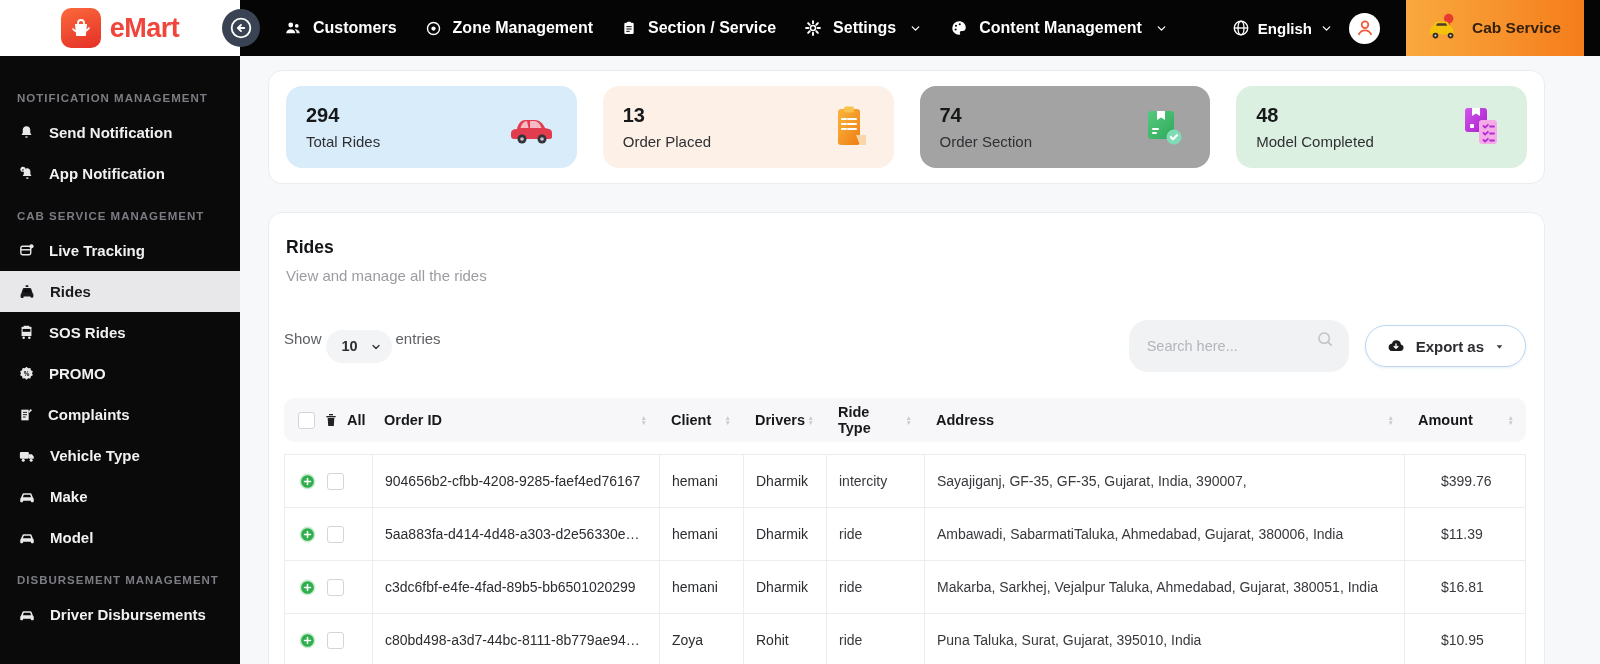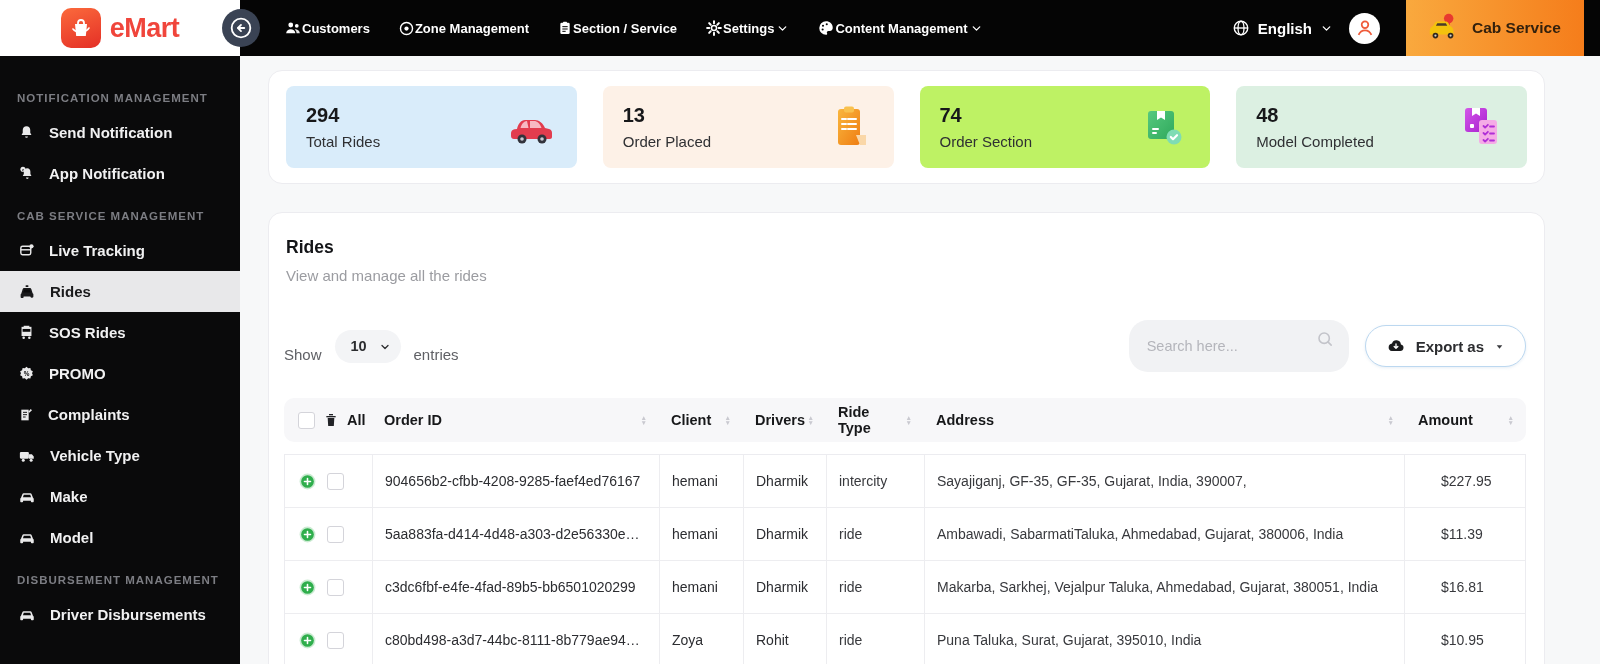--- a/index.html
+++ b/index.html
@@ -6,51 +6,51 @@
   html,body { width:1600px; height:664px; overflow:hidden; font-family:"Liberation Sans", sans-serif; background:#f7f8f9; }
   :root{ --brand:#f0453b; }
 
   
   .top{ position:relative; height:56px; display:flex; align-items:stretch; background:#050505; z-index:5; }
   .logo-area{ width:240px; background:#ffffff; display:flex; align-items:center; justify-content:center; gap:9px; flex:0 0 240px; }
   .logo-box{ width:40px; height:40px; border-radius:10px; background:linear-gradient(160deg,#fb6a3c,#e42f26); display:flex; align-items:center; justify-content:center; }
   .brand-txt{ font-size:27px; font-weight:800; color:var(--brand); letter-spacing:-0.5px; }
   .collapse-btn{ position:absolute; left:241px; top:28px; transform:translate(-50%,-50%); width:38px; height:38px; border-radius:50%; background:#3a4354; display:flex; align-items:center; justify-content:center; cursor:pointer; }
   .nav-zone{ flex:1; display:flex; align-items:center; padding-left:44px; gap:28px; min-width:0; }
-  .nav-item{ display:flex; align-items:center; gap:0; color:#ffffff; font-size:13px; font-weight:600; white-space:nowrap; cursor:pointer; }
+  .nav-item{ display:flex; align-items:center; gap:11px; color:#ffffff; font-size:16px; font-weight:600; white-space:nowrap; cursor:pointer; }
   .nicon{ display:flex; }
   .chev{ display:flex; margin-left:2px; }
   .top-right{ display:flex; align-items:center; gap:12px; padding-right:16px; }
   .lang{ display:flex; align-items:center; gap:8px; color:#fff; font-size:15px; font-weight:600; cursor:pointer; }
   .avatar{ width:31px; height:31px; border-radius:50%; background:#ffffff; display:flex; align-items:center; justify-content:center; cursor:pointer; margin-left:4px; }
   .cab-btn{ margin-left:14px; height:56px; width:178px; flex:0 0 178px; background:linear-gradient(90deg,#f9a93e,#f57d1b); display:flex; align-items:center; gap:12px; padding-left:20px; color:#33210d; font-size:15.5px; font-weight:700; cursor:pointer; white-space:nowrap; }
 
   
   .sidebar{ position:absolute; left:0; top:56px; width:240px; height:608px; background:#0a0a0b; padding-top:20px; overflow:hidden; }
   .s-title{ font-size:11.5px; font-weight:700; letter-spacing:1px; color:#7c7d83; margin:16px 0 8px 17px; text-transform:uppercase; }
   .s-item{ display:flex; align-items:center; gap:14px; height:41px; padding-left:18px; color:#f1f1f2; font-size:15px; font-weight:600; cursor:pointer; }
   .s-item .sicon{ display:flex; color:#e9e9ea; }
   .s-item.active{ background:#e8e8ea; color:#1a1a1c; }
   .s-item.active .sicon{ color:#1a1a1c; }
 
   
   .main{ margin-left:240px; height:608px; padding:14px 55px 0 28px; overflow:hidden; }
   .panel{ background:#ffffff; border:1px solid #ececf0; border-radius:14px; }
   .stats-panel{ padding:15px 17px; margin-bottom:28px; }
   .stats-row{ display:flex; gap:26px; }
-  .stat{ flex:1; border-radius:8px; height:82px; display:flex; align-items:center; justify-content:space-between; padding:0 22px 0 20px; }
+  .stat{ flex:1; border-radius:16px; height:82px; display:flex; align-items:center; justify-content:space-between; padding:0 22px 0 20px; }
   .stat-val{ font-size:20px; font-weight:700; color:#17181a; }
   .stat-lbl{ font-size:15px; font-weight:500; color:#2f3033; margin-top:6px; }
   .stat-ic{ display:flex; }
 
   .rides-card{ height:520px; padding:24px 18px 0 15px; }
   .rides-title{ font-size:17.5px; font-weight:700; color:#141518; margin-left:2px; }
   .rides-sub{ font-size:15px; color:#9b9ca1; margin:9px 0 0 2px; }
   .controls{ display:flex; align-items:center; justify-content:space-between; margin-top:36px; }
-  .show-wrap{ display:flex; align-items:flex-end; gap:13px; font-size:15px; color:#5f6065; }
+  .show-wrap{ display:flex; align-items:flex-start; gap:4px; font-size:15px; color:#5f6065; }
   .sel-wrap{ position:relative; }
   .entries-sel{ appearance:none; -webkit-appearance:none; border:none; background:#f3f4f6; border-radius:17px; height:33px; width:66px; padding:0 24px 0 16px; font-size:14.5px; font-weight:600; color:#2c2d30; font-family:"Liberation Sans",sans-serif; cursor:pointer; }
   .sel-wrap .sel-chev{ position:absolute; right:10px; top:11px; pointer-events:none; display:flex; }
   .right-controls{ display:flex; align-items:center; gap:16px; }
   .search-pill{ position:relative; width:220px; }
   .search-input{ width:100%; height:52px; border:none; background:#f1f2f4; border-radius:19px; padding:0 42px 0 18px; font-size:14.5px; color:#44454a; font-family:"Liberation Sans",sans-serif; outline:none; }
   .search-input::placeholder{ color:#b4b5bb; }
   .search-ic{ position:absolute; right:14px; top:9px; display:flex; }
   .export-btn{ height:42px; border-radius:22px; background:#ffffff; border:1px solid #bcd8f0; box-shadow:0 1px 3px rgba(120,160,200,.18); display:flex; align-items:center; gap:10px; padding:0 20px; font-size:15px; font-weight:600; color:#2c2d30; cursor:pointer; }
 
@@ -352,21 +352,21 @@
                   <stop offset="1" stop-color="#ef7d12"></stop>
                 </linearGradient>
               </defs>
               <rect x="8" y="4" width="22" height="36" rx="3" fill="url(#gp)"></rect>
               <rect x="14" y="1.5" width="10" height="6" rx="2" fill="#f9c14e"></rect>
               <path d="M12 14h4M12 19h4M12 24h4M18 14h8M18 19h8M18 24h8" stroke="#ffffff" stroke-width="2" stroke-linecap="round"></path>
               <path d="M26 30h10v10h-6z" fill="#fad7a8"></path>
             </svg>
           </span>
   </article>
-        <article class="stat" style="background:#bef264">
+        <article class="stat" style="background:#a3a3a3">
     <div class="stat-txt">
       <div class="stat-val">74</div>
       <div class="stat-lbl">Order Section</div>
     </div>
     <span class="stat-ic">
             <svg width="46" height="44" viewBox="0 0 46 44">
               <defs>
                 <linearGradient id="ga" x1="0" y1="0" x2="1" y2="1">
                   <stop offset="0" stop-color="#56c97e"></stop>
                   <stop offset="1" stop-color="#2fa95c"></stop>
@@ -523,21 +523,21 @@
               <a class="lnk">904656b2-cfbb-4208-9285-faef4ed76167</a>
             </div>
     <div class="td">
               <a class="lnk">hemani</a>
             </div>
     <div class="td">
               <a class="lnk">Dharmik</a>
             </div>
     <div class="td">intercity</div>
     <div class="td">Sayajiganj, GF-35, GF-35, Gujarat, India, 390007,</div>
-    <div class="td td-amt">$227.95</div>
+    <div class="td td-amt">$399.76</div>
   </div>
           <div class="tr">
     <div class="td td-sel">
       <span class="plus">
                 <svg width="19" height="19" viewBox="0 0 24 24">
                   <circle cx="12" cy="12" r="10" fill="#2fae4c" opacity=".25"></circle>
                   <circle cx="12" cy="12" r="8" fill="#2fae4c"></circle>
                   <path d="M12 8.2v7.6M8.2 12h7.6" stroke="#ffffff" stroke-width="2" stroke-linecap="round"></path>
                 </svg>
               </span>

